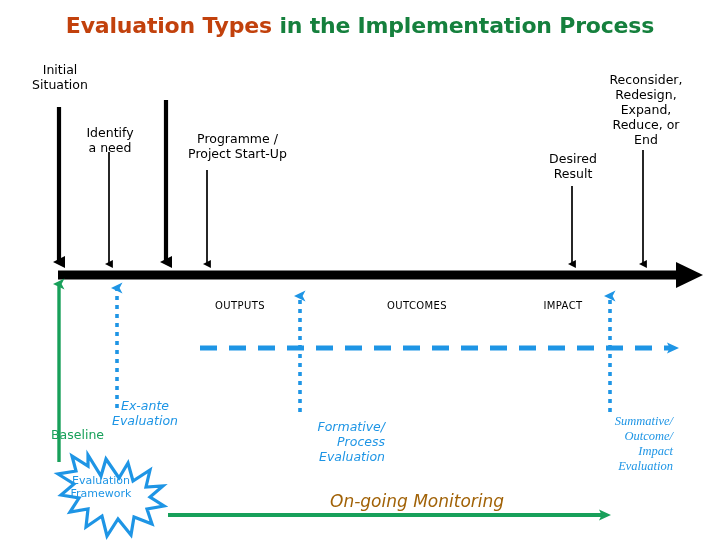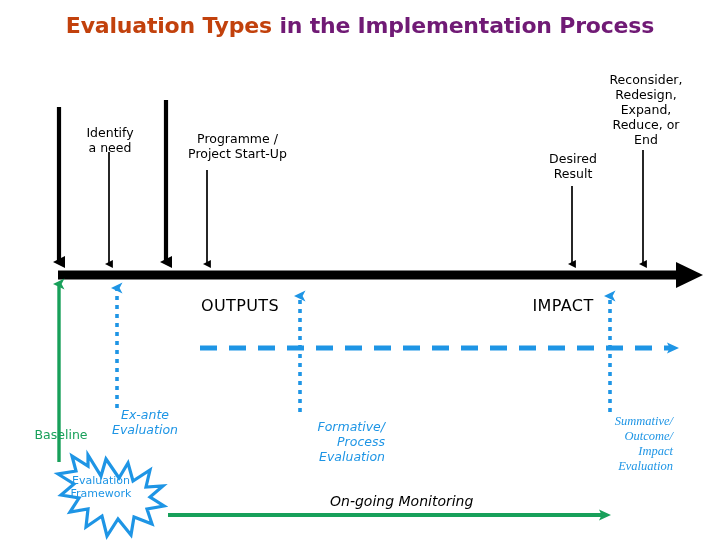--- a/index.html
+++ b/index.html
@@ -10,42 +10,42 @@
   }
   #stage{position:absolute;left:0;top:0;width:720px;height:540px;}
   .abs{position:absolute;}
   
   #title{
     left:0;top:12px;width:720px;text-align:center;
     font-size:22px;font-weight:bold;line-height:28px;
     letter-spacing:-0.2px;white-space:nowrap;
   }
   #title .accent{color:#c2410c;}
-  #title .rest{color:#701a75;}
+  #title .rest{color:#15803d;}
   
   .klabel{
     font-size:12.5px;line-height:15px;color:#000;text-align:center;
     white-space:pre-line;font-weight:normal;
   }
   
   .phase{
-    font-size:16px;line-height:14px;color:#000;text-align:center;
+    font-size:10px;line-height:14px;color:#000;text-align:center;
     letter-spacing:.4px;
   }
   
   .evallabel{
     font-size:12.5px;line-height:15px;color:#1E95E5;
     font-style:italic;text-align:right;white-space:pre-line;
   }
   .greenlabel{
     font-size:12.5px;line-height:15px;color:#18A05A;
-    text-align:center;white-space:pre-line;
+    text-align:right;white-space:pre-line;
   }
   .greenital{
-    font-size:14px;line-height:15px;color:#000000;
+    font-size:17px;line-height:15px;color:#a16207;
     font-style:italic;text-align:center;white-space:nowrap;
   }
   
   #burst-text{
     font-size:11px;line-height:12.5px;color:#1E95E5;text-align:center;
     white-space:pre-line;
   }
   svg{display:block;position:absolute;left:0;top:0;overflow:visible;}
 </style>
 </head>
@@ -124,37 +124,40 @@
     </g>
 
     <g>
       <path d="M88,455 L101,476 L106,459 L119,478 L128,463 L133,481 L150,470
                L146,487 L163,486 L150,497 L164,506 L147,509 L152,524 L134,517
                L131,535 L118,519 L107,536 L102,516 L86,527 L88,509 L70,512
                L79,498 L61,495 L74,484 L58,474 L76,471 L72,456 L88,466 Z" fill="none" stroke="#1E95E5" stroke-width="3.2" stroke-linejoin="miter"></path>
     </g>
   </svg>
 
+  <div class="abs klabel" style="left:22px;top:62px;width:76px;">Initial
+Situation</div>
   <div class="abs klabel" style="left:590px;top:72px;width:112px;">Reconsider,
 Redesign,
 Expand,
 Reduce, or
 End</div>
 
   <div class="abs klabel" style="left:72px;top:125px;width:76px;">Identify
 a need</div>
   <div class="abs klabel" style="left:160px;top:131px;width:155px;">Programme /
 Project Start-Up</div>
   <div class="abs klabel" style="left:528px;top:151px;width:90px;">Desired
 Result</div>
 
   <div class="abs phase" style="left:188px;top:299px;width:104px;">OUTPUTS</div>
+  <div class="abs phase" style="left:358px;top:299px;width:118px;">OUTCOMES</div>
   <div class="abs phase" style="left:520px;top:299px;width:86px;">IMPACT</div>
 
-  <div class="abs evallabel" style="left:90px;top:407px;width:110px;text-align:center;">Ex-ante
+  <div class="abs evallabel" style="left:90px;top:398px;width:110px;text-align:center;">Ex-ante
 Evaluation</div>
   <div class="abs evallabel" style="left:265px;top:419px;width:120px;">Formative/
 Process
 Evaluation</div>
   <div class="abs evallabel" style="left:555px;top:414px;width:118px;font-family:Liberation Serif, serif;">Summative/
 Outcome/
 Impact
 Evaluation</div>
 
   <div class="abs greenlabel" style="left:18px;top:427px;width:86px;">Baseline</div>

